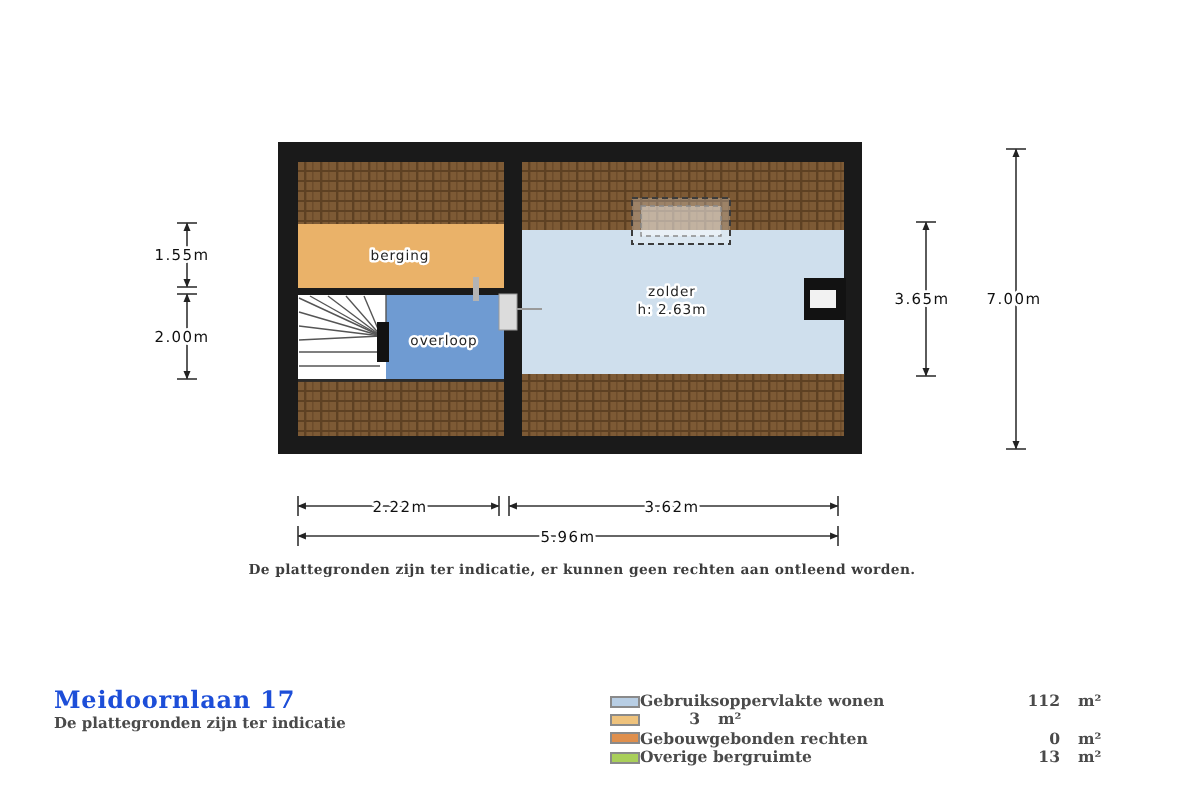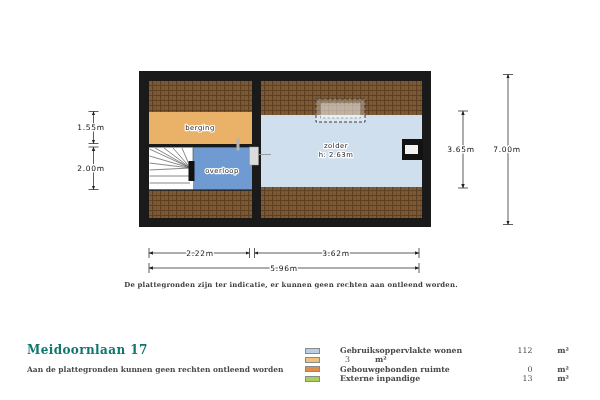--- a/index.html
+++ b/index.html
@@ -15,31 +15,31 @@
               fill:#111; paint-order:stroke; stroke:#ffffff; stroke-width:2.8px;
               stroke-linejoin:round; text-anchor:middle; }
   .dim-line { stroke:#333; stroke-width:0.8; }
   .tick     { stroke:#333; stroke-width:0.8; }
   .disc-lbl { font-family:"DejaVu Serif", serif; font-size:6.9px; font-weight:bold;
               fill:#3d3d3d; text-anchor:middle; letter-spacing:0.2px; }
   .stair-line { stroke:#555; stroke-width:0.7; }
 
   
   .footer-title { position:absolute; left:27px; top:343px; font-size:12px; font-weight:bold;
-                  color:#0f766e; letter-spacing:0.4px; }
+                  color:#1d4ed8; letter-spacing:0.4px; }
   .footer-sub1  { position:absolute; left:27px; top:357px; font-size:7.5px; font-weight:bold; color:#4a4a4a; }
   .footer-sub2  { position:absolute; left:27px; top:365px; font-size:7.5px; font-weight:bold; color:#4a4a4a; }
 
   .legend { position:absolute; left:305px; top:346px; width:278px; }
   .legend-row { display:flex; align-items:center; height:9.3px; }
   .swatch { width:15px; height:6px; border:0.8px solid #8a8a8a; box-sizing:border-box; flex:0 0 15px; }
-  .legend-label { margin-left:20px; width:180px; font-size:7.8px; font-weight:bold; color:#4a4a4a;
+  .legend-label { width:180px; font-size:7.8px; font-weight:bold; color:#4a4a4a;
                   white-space:nowrap; overflow:hidden; }
-  .legend-value { width:30px; text-align:right; font-size:7.8px; font-weight:normal; color:#4a4a4a; }
-  .legend-unit  { width:28px; padding-left:25px; font-size:7.8px; font-weight:bold; color:#4a4a4a; }
+  .legend-value { width:30px; text-align:right; font-size:7.8px; font-weight:bold; color:#4a4a4a; }
+  .legend-unit  { width:28px; padding-left:9px; font-size:7.8px; font-weight:bold; color:#4a4a4a; }
 </style>
 </head>
 <body>
 
 <div class="stage">
 
   <svg width="600" height="400" viewBox="0 0 600 400">
     <defs>
       <pattern id="roofhatch" width="8" height="5" patternUnits="userSpaceOnUse">
         <rect width="8" height="5" fill="#7d5a35"></rect>
@@ -141,41 +141,41 @@
       <line class="dim-line" x1="149" y1="268" x2="419" y2="268" marker-start="url(#arrow)" marker-end="url(#arrow)"></line>
       <line class="tick" x1="149" y1="263" x2="149" y2="273"></line>
       <line class="tick" x1="419" y1="263" x2="419" y2="273"></line>
       <text class="dim-lbl" x="284" y="270.8">5.96m</text>
     </g>
 
     <text class="disc-lbl" x="291" y="287">De plattegronden zijn ter indicatie, er kunnen geen rechten aan ontleend worden.</text>
   </svg>
 
   <div class="footer-title">Meidoornlaan 17</div>
-  <div class="footer-sub2">Aan de plattegronden kunnen geen rechten ontleend worden</div>
+  <div class="footer-sub1">De plattegronden zijn ter indicatie</div>
 
   <div class="legend">
     <div class="legend-row">
       <div class="swatch" style="background-color: rgb(184, 206, 228);"></div>
       <div class="legend-label">Gebruiksoppervlakte wonen</div>
       <div class="legend-value">112</div>
       <div class="legend-unit">m²</div>
     </div>
     <div class="legend-row">
       <div class="swatch" style="background-color: rgb(238, 194, 124);"></div>
       <div class="legend-value">3</div>
       <div class="legend-unit">m²</div>
     </div>
     <div class="legend-row">
       <div class="swatch" style="background-color: rgb(223, 143, 77);"></div>
-      <div class="legend-label">Gebouwgebonden ruimte</div>
+      <div class="legend-label">Gebouwgebonden rechten</div>
       <div class="legend-value">0</div>
       <div class="legend-unit">m²</div>
     </div>
     <div class="legend-row">
       <div class="swatch" style="background-color: rgb(169, 207, 90);"></div>
-      <div class="legend-label">Externe inpandige</div>
+      <div class="legend-label">Overige bergruimte</div>
       <div class="legend-value">13</div>
       <div class="legend-unit">m²</div>
     </div>
   </div>
 
 </div>
 
 </body></html>

